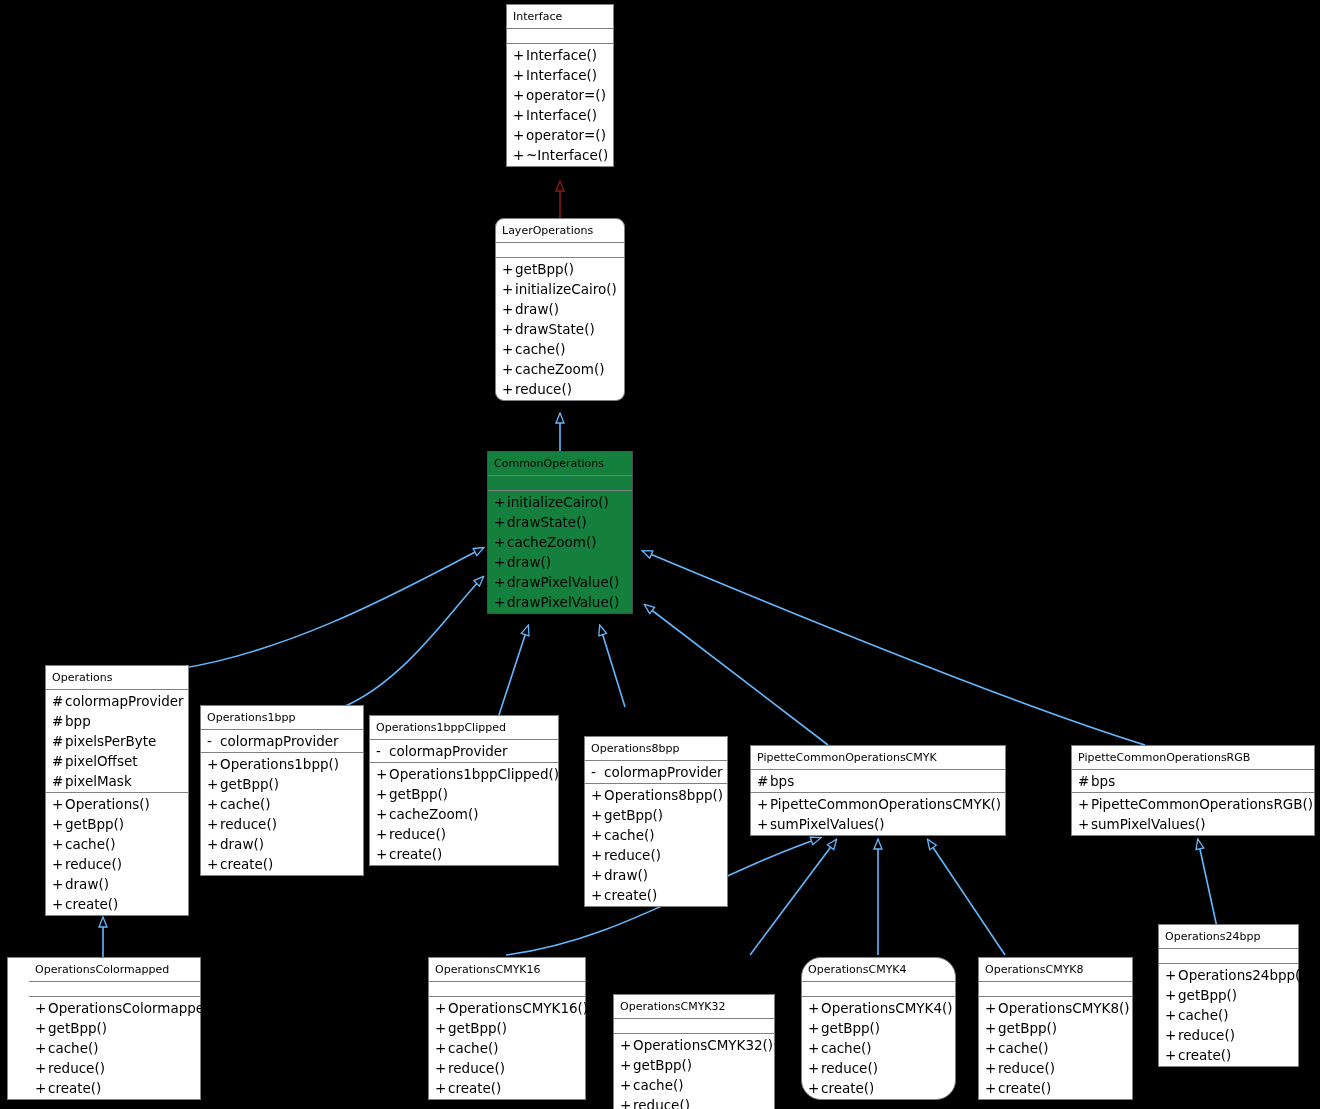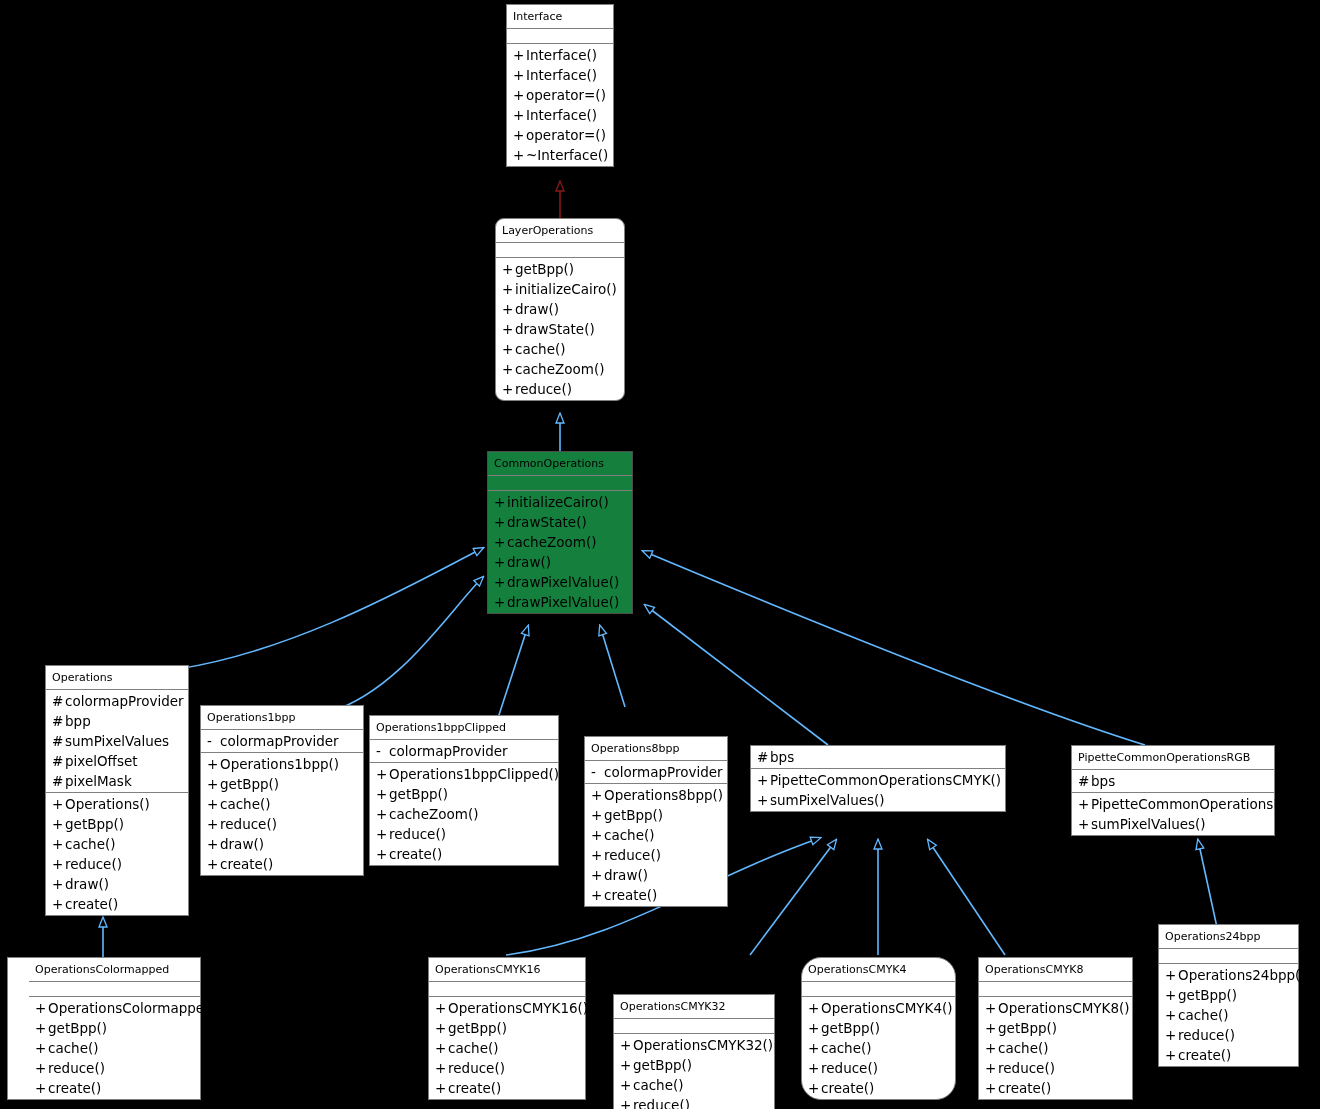--- a/index.html
+++ b/index.html
@@ -145,21 +145,21 @@
         <div class="row"><span class="vis">+</span><span>drawPixelValue()</span></div>
         <div class="row"><span class="vis">+</span><span>drawPixelValue()</span></div>
       </div>
     </div>
 
   <div class="node" style="left:32px; top:665px; width:144px;margin-left:13px;">
       <div class="title">Operations</div>
       <div class="section">
         <div class="row"><span class="vis">#</span><span>colormapProvider</span></div>
         <div class="row"><span class="vis">#</span><span>bpp</span></div>
-        <div class="row"><span class="vis">#</span><span>sumPixelValues</span></div>
+        <div class="row"><span class="vis">#</span><span>pixelsPerByte</span></div>
         <div class="row"><span class="vis">#</span><span>pixelOffset</span></div>
         <div class="row"><span class="vis">#</span><span>pixelMask</span></div>
       </div>
       <div class="section last">
         <div class="row"><span class="vis">+</span><span>Operations()</span></div>
         <div class="row"><span class="vis">+</span><span>getBpp()</span></div>
         <div class="row"><span class="vis">+</span><span>cache()</span></div>
         <div class="row"><span class="vis">+</span><span>reduce()</span></div>
         <div class="row"><span class="vis">+</span><span>draw()</span></div>
         <div class="row"><span class="vis">+</span><span>create()</span></div>
@@ -204,30 +204,31 @@
         <div class="row"><span class="vis">+</span><span>Operations8bpp()</span></div>
         <div class="row"><span class="vis">+</span><span>getBpp()</span></div>
         <div class="row"><span class="vis">+</span><span>cache()</span></div>
         <div class="row"><span class="vis">+</span><span>reduce()</span></div>
         <div class="row"><span class="vis">+</span><span>draw()</span></div>
         <div class="row"><span class="vis">+</span><span>create()</span></div>
       </div>
     </div>
 
   <div class="node" style="left:750px; top:745px; width:256px;">
+      <div class="title">PipetteCommonOperationsCMYK</div>
       <div class="section">
         <div class="row"><span class="vis">#</span><span>bps</span></div>
       </div>
       <div class="section last">
         <div class="row"><span class="vis">+</span><span>PipetteCommonOperationsCMYK()</span></div>
         <div class="row"><span class="vis">+</span><span>sumPixelValues()</span></div>
       </div>
     </div>
 
-  <div class="node" style="left:1071px; top:745px; width:204px;">
+  <div class="node" style="left:1071px; top:745px; width:244px;">
       <div class="title">PipetteCommonOperationsRGB</div>
       <div class="section">
         <div class="row"><span class="vis">#</span><span>bps</span></div>
       </div>
       <div class="section last">
         <div class="row"><span class="vis">+</span><span>PipetteCommonOperationsRGB()</span></div>
         <div class="row"><span class="vis">+</span><span>sumPixelValues()</span></div>
       </div>
     </div>
 

